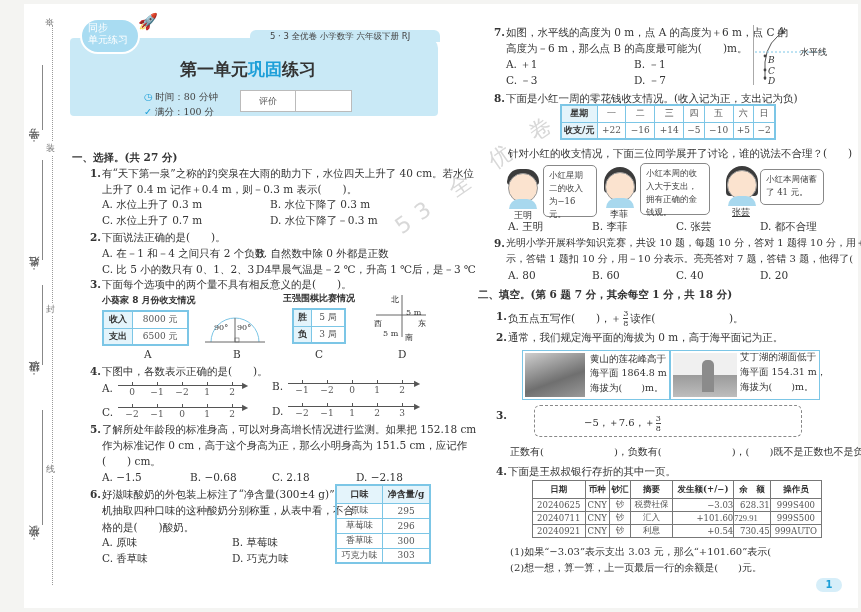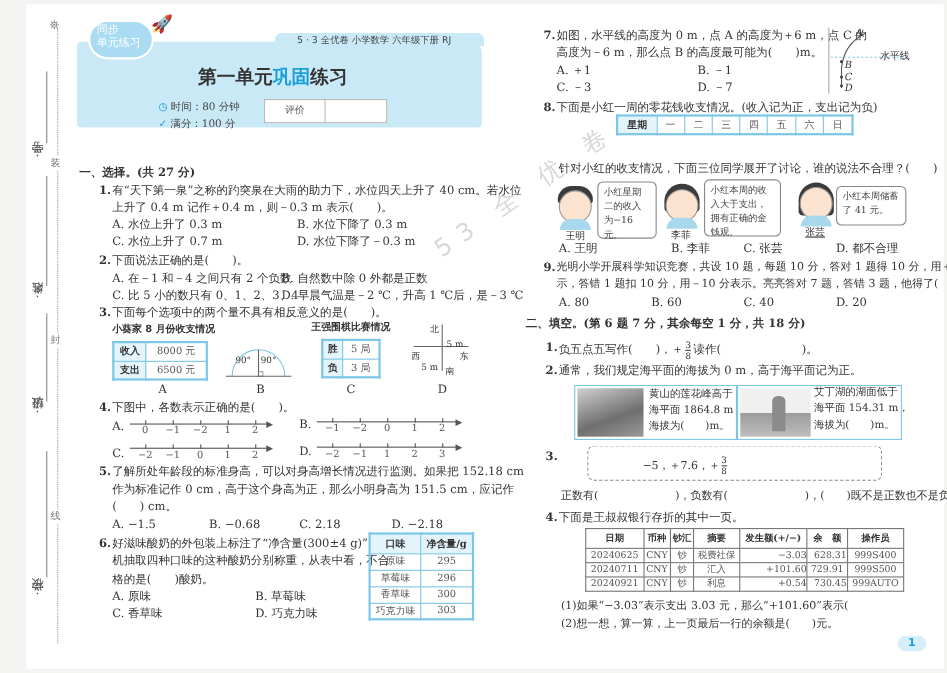--- a/index.html
+++ b/index.html
@@ -299,20 +299,30 @@
       <tr>
     <th style="height:17px;width:36px;">星期</th>
     <td>一</td>
         <td>二</td>
         <td>三</td>
         <td>四</td>
         <td>五</td>
         <td>六</td>
         <td>日</td>
   </tr>
+  <tr>
+    <th style="height:17px;">收支/元</th>
+    <td>+22</td>
+        <td>−16</td>
+        <td>+14</td>
+        <td>−5</td>
+        <td>−10</td>
+        <td>+5</td>
+        <td>−2</td>
+  </tr>
 </tbody>
   </table>
 <span class="t" style="left:508px;top:146px;">针对小红的收支情况，下面三位同学展开了讨论，谁的说法不合理？(　　)</span>
 
 <div class="hair" style="left:507px;top:169px;"></div>
 <div class="face" style="left:508px;top:173px;"></div>
 <div class="shirt" style="left:509px;top:199px;"></div>
 <span class="t" style="left:514px;top:208px;font-size:9px;">王明</span>
 <div class="bubble" style="left:543px;top:165px;width:54px;height:52px;">小红星期二的收入为−16 元。</div>
 
@@ -322,21 +332,21 @@
 <span class="t" style="left:610px;top:207px;font-size:9px;">李菲</span>
 <div class="bubble" style="left:640px;top:163px;width:70px;height:52px;">小红本周的收入大于支出，拥有正确的金钱观。</div>
 
 <div class="hair" style="left:726px;top:166px;height:30px;"></div>
 <div class="face" style="left:727px;top:170px;"></div>
 <div class="shirt" style="left:728px;top:196px;"></div>
 <span class="t" style="left:732px;top:205px;font-size:9px;text-decoration:underline;">张芸</span>
 <div class="bubble" style="left:760px;top:169px;width:64px;height:36px;">小红本周储蓄了 41 元。</div>
 
 <span class="t" style="left:508px;top:219px;">A. 王明</span>
-<span class="t" style="left:592px;top:219px;margin-left:18px;">B. 李菲</span>
+<span class="t" style="left:592px;top:219px;">B. 李菲</span>
 <span class="t" style="left:676px;top:219px;">C. 张芸</span>
 <span class="t" style="left:760px;top:219px;">D. 都不合理</span>
 
 <span class="t b" style="left:494px;top:236px;">9.</span>
 <span class="t" style="left:506px;top:236px;font-size:10px;">光明小学开展科学知识竞赛，共设 10 题，每题 10 分，答对 1 题得 10 分，用＋10 分表</span>
 <span class="t" style="left:506px;top:252px;font-size:10px;">示，答错 1 题扣 10 分，用－10 分表示。亮亮答对 7 题，答错 3 题，他得了(　　)分。</span>
 <span class="t" style="left:508px;top:268px;">A. 80</span>
 <span class="t" style="left:592px;top:268px;">B. 60</span>
 <span class="t" style="left:676px;top:268px;">C. 40</span>
 <span class="t" style="left:760px;top:268px;">D. 20</span>
@@ -388,21 +398,21 @@
         <td style="text-align:right;">−3.03</td>
         <td style="text-align:right;">628.31</td>
         <td>999S400</td>
   </tr>
   <tr style="height:13px;">
     <td>20240711</td>
         <td>CNY</td>
         <td>钞</td>
         <td>汇入</td>
         <td style="text-align:right;">+101.60</td>
-        <td style="text-align:center;">729.91</td>
+        <td style="text-align:left;font-family:Liberation Serif, serif;">729.91</td>
         <td>999S500</td>
   </tr>
   <tr style="height:13px;">
     <td>20240921</td>
         <td>CNY</td>
         <td>钞</td>
         <td>利息</td>
         <td style="text-align:right;">+0.54</td>
         <td style="text-align:right;">730.45</td>
         <td>999AUTO</td>

